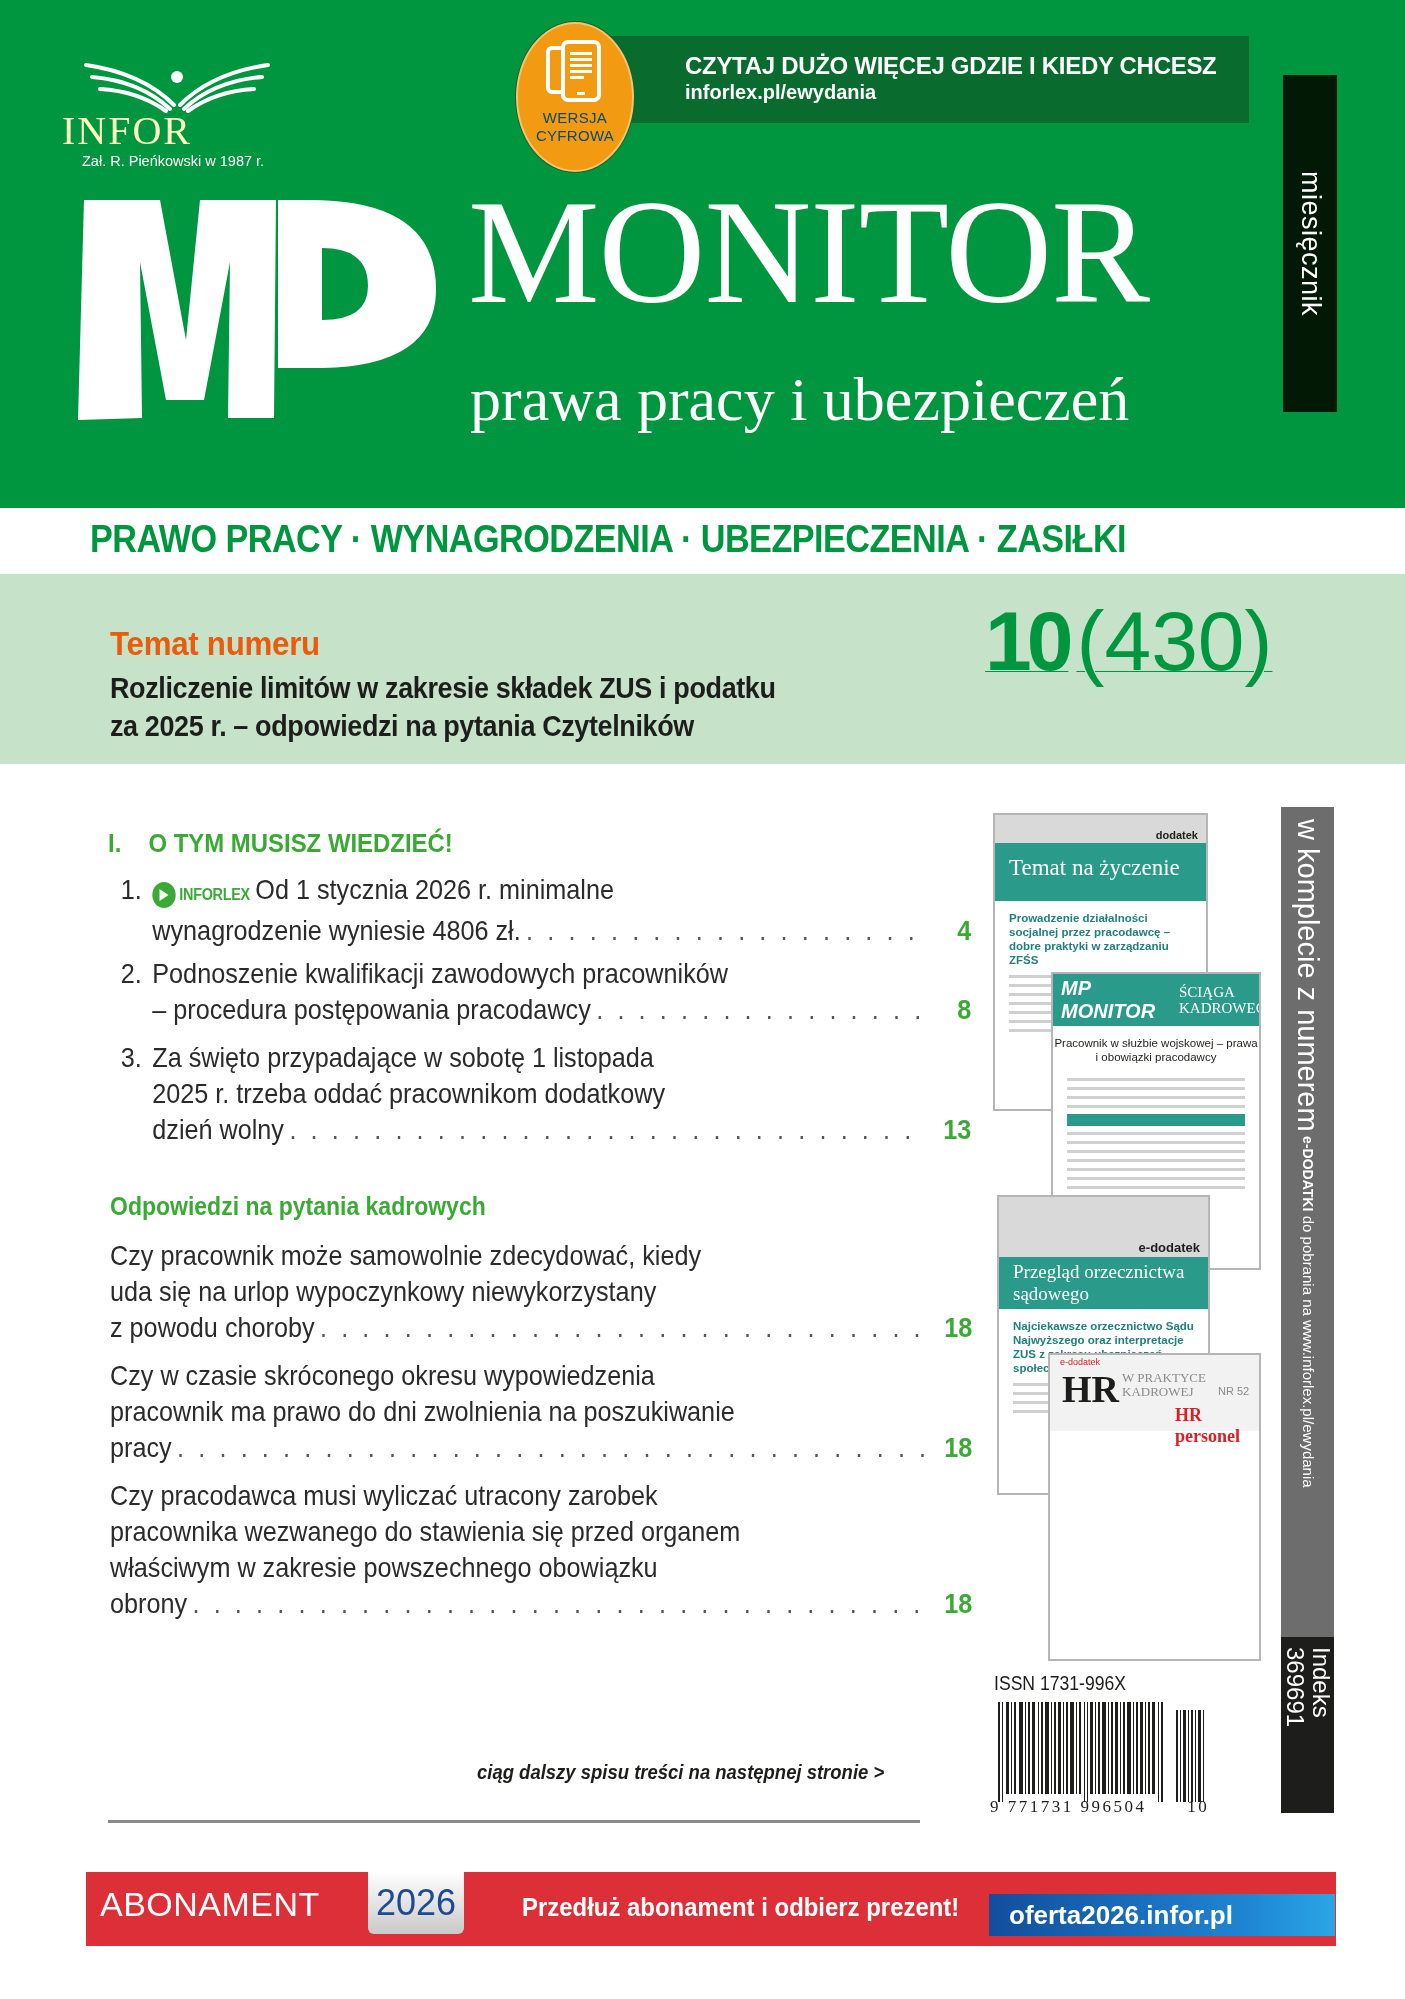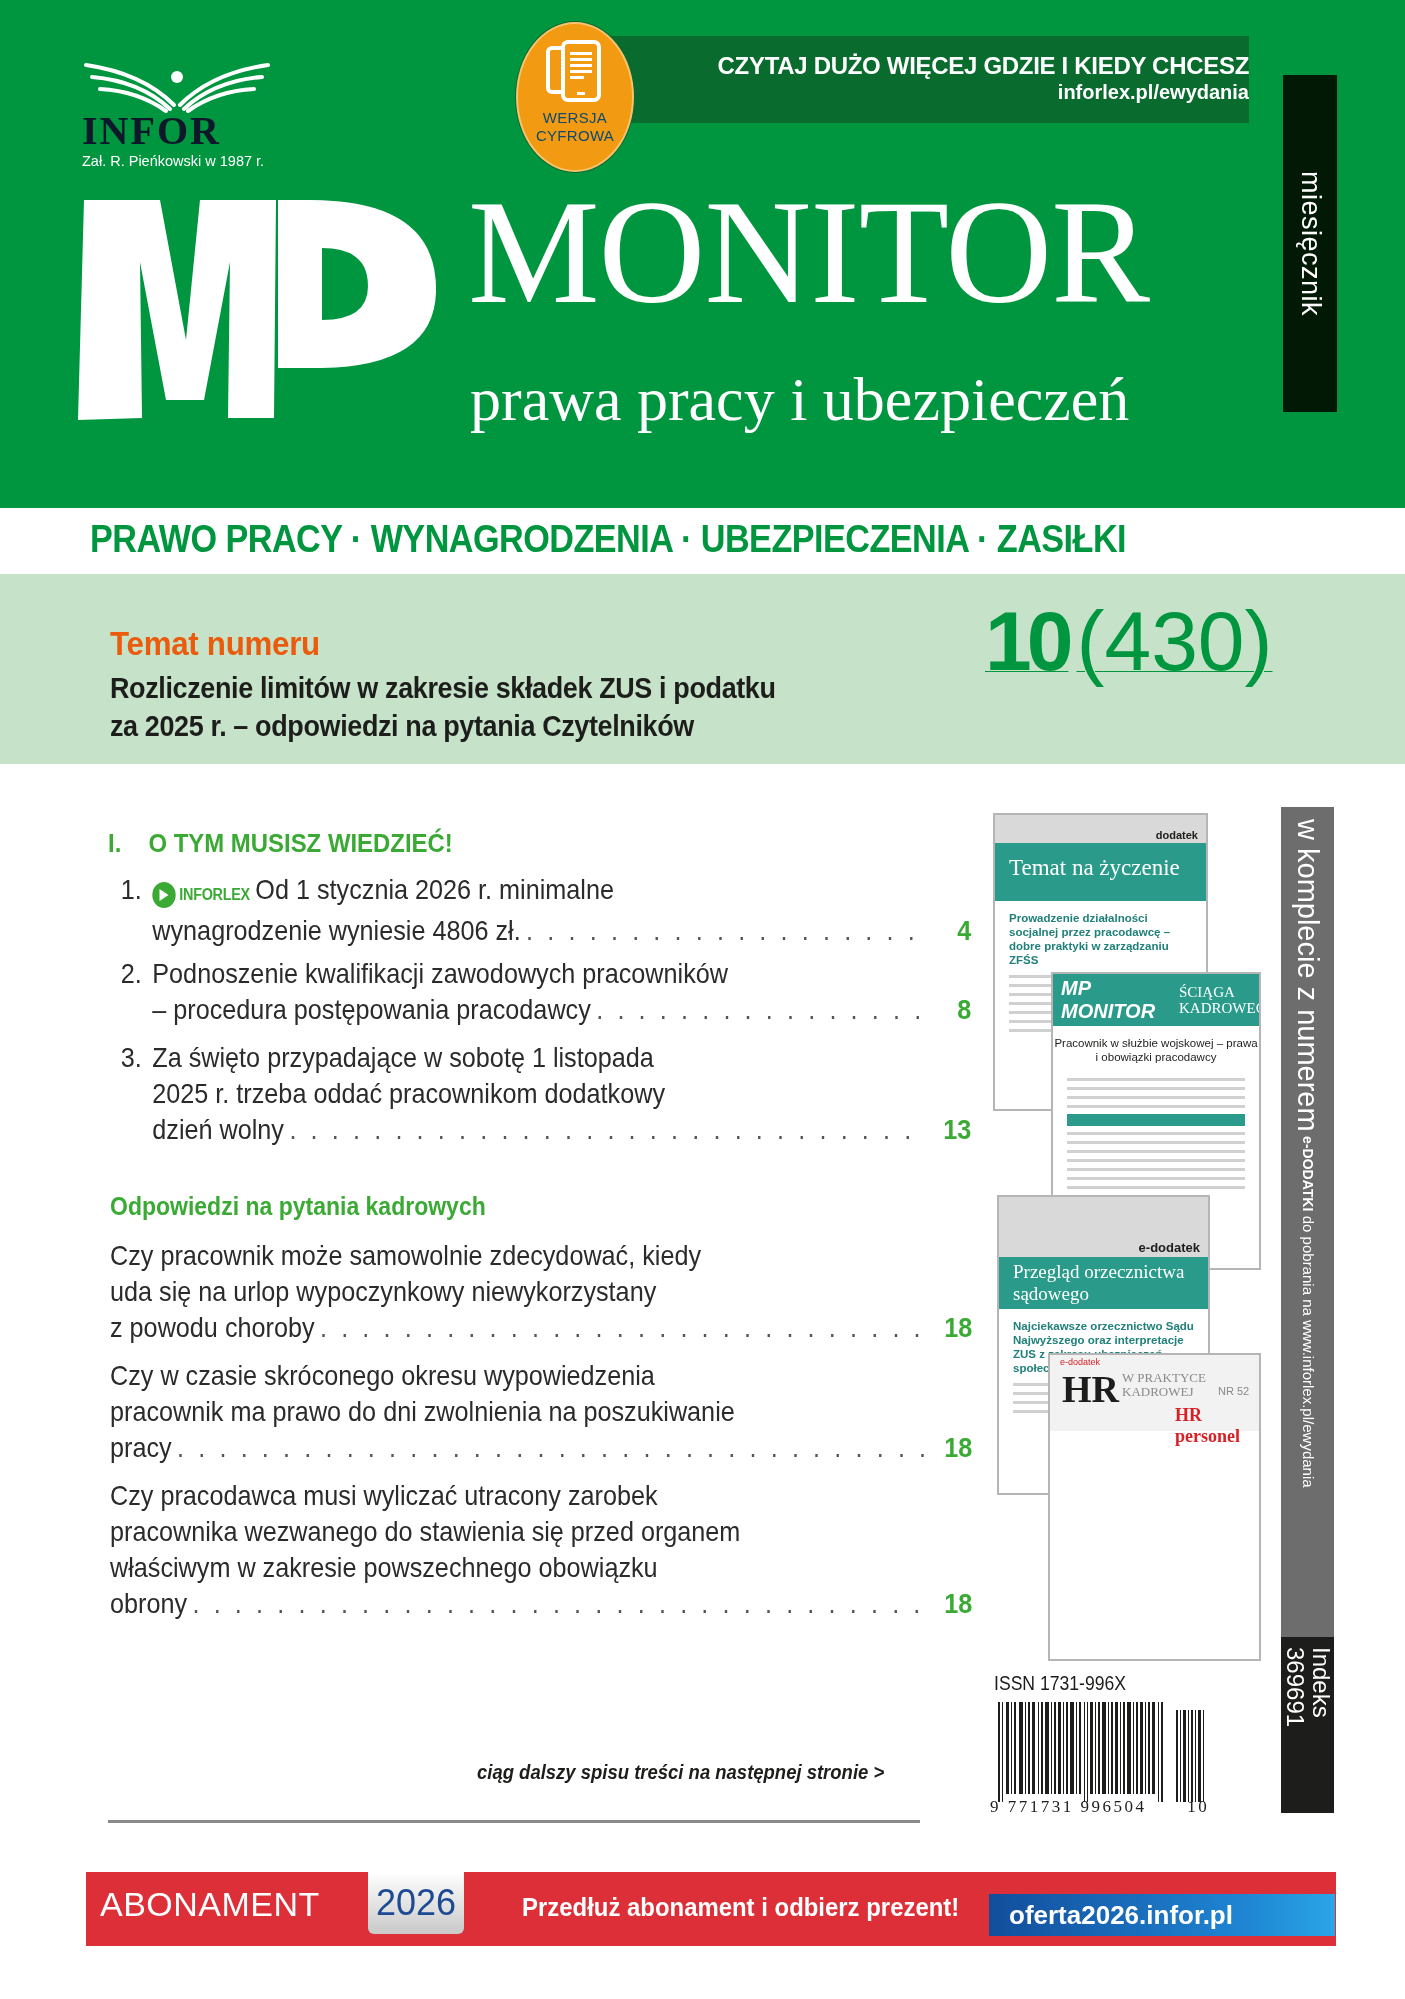--- a/index.html
+++ b/index.html
@@ -3,28 +3,28 @@
   <meta charset="utf-8">
   <style>
     * { box-sizing: border-box; margin: 0; padding: 0; }
     html, body { width: 1405px; height: 1999px; background: #ffffff; overflow: hidden; }
     body { position: relative; font-family: "Liberation Sans", sans-serif; color: #2b2b2b; }
 
     
     .masthead { position: absolute; left: 0; top: 0; width: 1405px; height: 508px; background: #00963f; }
     .infor-logo { position: absolute; left: 62px; top: 55px; width: 248px; }
     .infor-wings { display: block; margin-left: 20px; }
-    .infor-name { font-family: "Liberation Serif", serif; font-weight: bold; color: #0f172a; font-size: 40px; letter-spacing: 2px; margin-left: 20px; margin-top: -4px; line-height: 40px; }
+    .infor-name { font-family: "Liberation Serif", serif; font-weight: normal; color: #fef9c3; font-size: 40px; letter-spacing: 2px; margin-top: -4px; line-height: 40px; }
     .infor-founded { color: #ffffff; font-size: 14.5px; margin-left: 20px; margin-top: 2px; }
 
     .digital-badge { position: absolute; left: 516px; top: 22px; width: 118px; height: 150px; border-radius: 50%; background: #f39a13; border: 2px solid #f7c36d; box-shadow: 0 0 0 1px #0a6b2e; z-index: 3; text-align: center; }
     .digital-badge svg { margin-top: 16px; }
     .badge-text { color: #0c4a6e; font-weight: normal; font-size: 15px; line-height: 16px; margin-top: 2px; letter-spacing: 0.3px; }
 
-    .promo-strip { position: absolute; left: 580px; top: 36px; width: 669px; height: 87px; background: #0a6b2e; z-index: 2; padding-left: 105px; padding-top: 16px; text-align: right; }
+    .promo-strip { position: absolute; left: 580px; top: 36px; width: 669px; height: 87px; background: #0a6b2e; z-index: 2; padding-left: 105px; padding-top: 16px; }
     .promo-headline { color: #ffffff; font-weight: bold; font-size: 24px; letter-spacing: -0.3px; line-height: 28px; }
     .promo-url { color: #ffffff; font-weight: bold; font-size: 20px; line-height: 24px; }
 
     .monthly-tab { position: absolute; left: 1283px; top: 75px; width: 54px; height: 337px; background: #021a05; display: flex; align-items: center; justify-content: center; }
     .monthly-tab span { writing-mode: vertical-rl; color: #ffffff; font-size: 27px; letter-spacing: 0.5px; }
 
     .mp-logo { position: absolute; left: 78px; top: 190px; }
     .title-monitor { position: absolute; left: 468px; top: 178px; font-family: "Liberation Serif", serif; color: #ffffff; font-size: 148px; line-height: 148px; letter-spacing: -1px; }
     .title-sub { position: absolute; left: 470px; top: 364px; font-family: "Liberation Serif", serif; color: #ffffff; font-size: 62px; line-height: 70px; }
 

